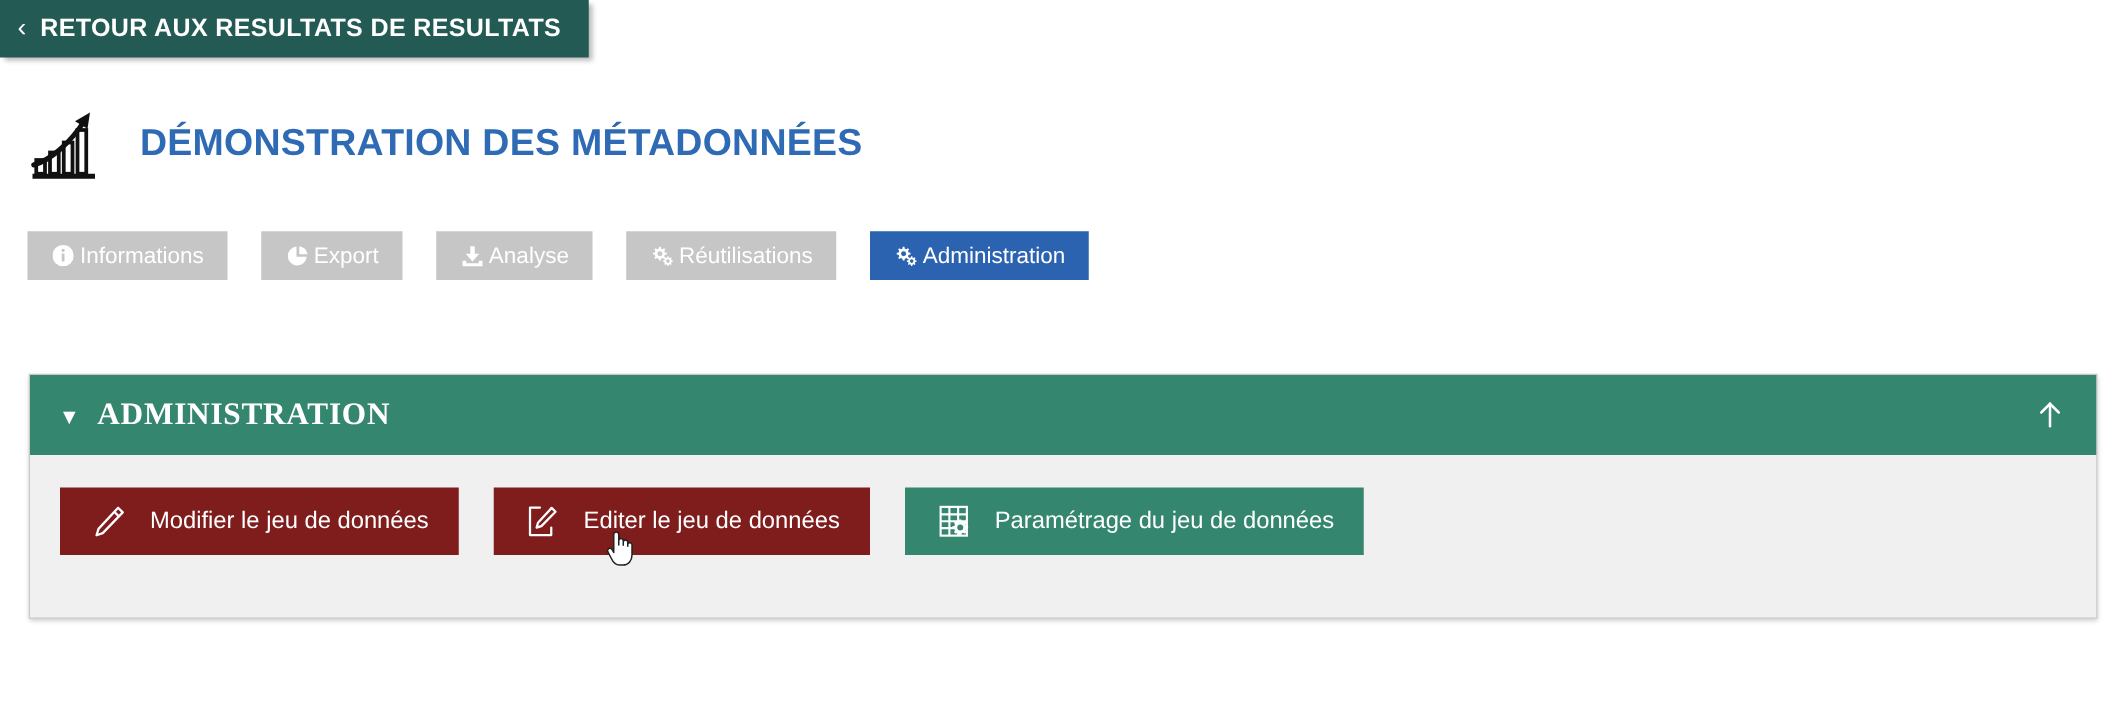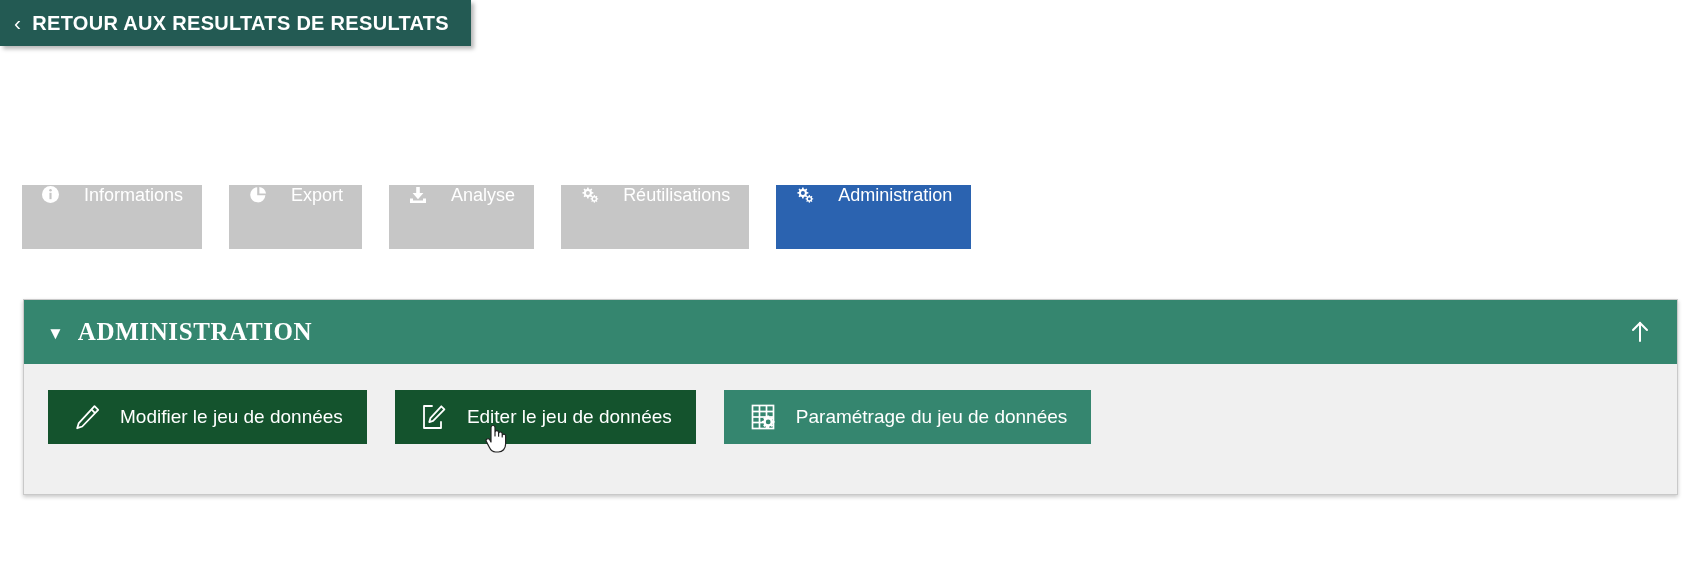--- a/index.html
+++ b/index.html
@@ -69,26 +69,27 @@
 
   
   .tabs {
     position: absolute;
     left: 22px;
     top: 185px;
     display: flex;
     gap: 27px;
   }
   .tab {
-    height: 64px;
+    height: 39px;
     background: #c6c6c6;
     color: #ffffff;
     display: flex;
+    align-items: center;
     justify-content: center;
-    gap: 24px;
+    gap: 4px;
     padding: 0 19px;
     font-size: 18px;
     white-space: nowrap;
     cursor: pointer;
     user-select: none;
     border: none;
     font-family: "Liberation Sans", sans-serif;
   }
   .tab.active { background: #2b63b0; }
   .tab .tab-ico {
@@ -157,21 +158,21 @@
     gap: 18px;
     padding: 0 24px;
     color: #ffffff;
     font-size: 19px;
     white-space: nowrap;
     cursor: pointer;
     user-select: none;
     border: none;
     font-family: "Liberation Sans", sans-serif;
   }
-  .act-btn.blue { background: #14532d; }
+  .act-btn.blue { background: #7f1d1d; }
   .act-btn.green { background: #35866f; }
   .act-ico {
     width: 30px;
     height: 30px;
     display: inline-flex;
     align-items: center;
     justify-content: center;
     flex: none;
   }
   .act-ico svg { display: block; }
@@ -189,20 +190,36 @@
 </head>
 <body>
 
 <div id="page">
 
   <div class="back-bar">
     <span class="back-chev">‹</span>
     <span>RETOUR AUX RESULTATS DE RESULTATS</span>
   </div>
 
+  <div class="title-row">
+    <span class="logo-icon">
+      <svg viewBox="0 0 62 62" width="62" height="62" aria-hidden="true">
+        <g fill="#111111">
+          <rect x="4" y="55" width="50" height="4"></rect>
+          <rect x="7" y="44" width="7" height="11" fill="none" stroke="#111111" stroke-width="3"></rect>
+          <rect x="18" y="38" width="7" height="17" fill="none" stroke="#111111" stroke-width="3"></rect>
+          <rect x="29" y="30" width="7" height="25" fill="none" stroke="#111111" stroke-width="3"></rect>
+          <rect x="40" y="20" width="7" height="35" fill="none" stroke="#111111" stroke-width="3"></rect>
+        </g>
+        <path d="M5 48 C 18 44, 33 32, 46 12" fill="none" stroke="#111111" stroke-width="4" stroke-linecap="round"></path>
+        <path d="M50 6 L48 19 L38 13 Z" fill="#111111"></path>
+      </svg>
+    </span>
+    <span class="page-title">DÉMONSTRATION DES MÉTADONNÉES</span>
+  </div>
 
   <div class="tabs">
 
     <div class="tab">
       <span class="tab-ico">
         <svg viewBox="0 0 16 16" width="17" height="17">
             <circle cx="8" cy="8" r="8" fill="#ffffff"></circle>
             <rect x="7" y="6.4" width="2" height="6" fill="#c6c6c6"></rect>
             <circle cx="8" cy="4" r="1.2" fill="#c6c6c6"></circle>
           </svg>

